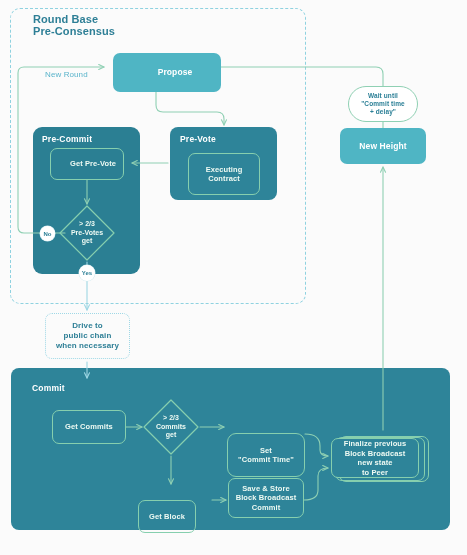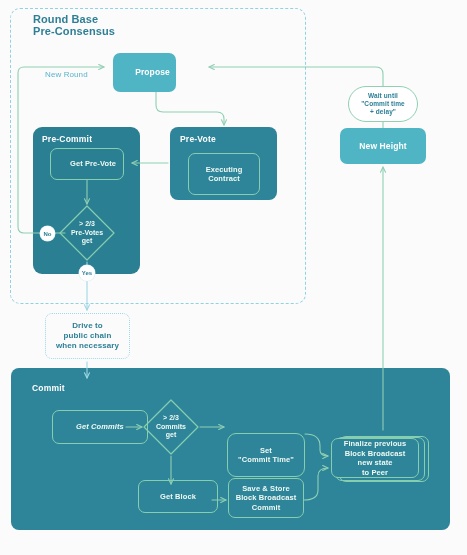--- a/index.html
+++ b/index.html
@@ -207,21 +207,21 @@
 
       <path d="M304,500 Q318,500 318,490 L318,476 Q318,468 328,468" marker-end="url(#ah)"></path>
 
       <path d="M383,430 L383,167" marker-end="url(#ah)"></path>
 
       <path d="M383,130 L383,122"></path>
       <path d="M383,86 L383,74 Q383,67 376,67 L209,67" marker-end="url(#ah)"></path>
     </g>
   </svg>
 
-  <div class="node node-solid" style="left:113px; top:53px; width:63px; height:39px;padding-left:16px;">Propose</div>
+  <div class="node node-solid" style="left:113px; top:53px; width:108px; height:39px;padding-left:16px;">Propose</div>
 
   <div class="edge-label" style="left:45px; top:70px;">New Round</div>
 
   <div class="node node-outline" style="left:50px; top:148px; width:74px; height:32px;padding-left:12px;">Get Pre-Vote</div>
 
   <div class="diamond" style="left:58px; top:204px; width:58px; height:58px;">
     <svg class="dshape" viewBox="0 0 58 58" xmlns="http://www.w3.org/2000/svg">
       <path d="M29,2 L56,29 L29,56 L2,29 Z" fill="none" stroke="#86cfae" stroke-width="1.2" stroke-linejoin="round"></path>
     </svg>
     <div class="dlabel">&gt; 2/3
@@ -239,35 +239,35 @@
   <div class="node node-oval" style="left:348px; top:86px; width:70px; height:36px;">Wait until
 "Commit time
 + delay"</div>
 
   <div class="node node-solid" style="left:340px; top:128px; width:86px; height:36px;">New Height</div>
 
   <div class="node node-dotted" style="left:45px; top:313px; width:85px; height:46px;">Drive to
 public chain
 when necessary</div>
 
-  <div class="node node-outline" style="left:52px; top:410px; width:96px; height:34px;font-style:italic;">Get Commits</div>
+  <div class="node node-outline" style="left:52px; top:410px; width:74px; height:34px;">Get Commits</div>
 
   <div class="diamond" style="left:142px; top:398px; width:58px; height:58px;">
     <svg class="dshape" viewBox="0 0 58 58" xmlns="http://www.w3.org/2000/svg">
       <path d="M29,2 L56,29 L29,56 L2,29 Z" fill="none" stroke="#86cfae" stroke-width="1.2" stroke-linejoin="round"></path>
     </svg>
     <div class="dlabel">&gt; 2/3
 Commits
 get</div>
   </div>
 
   <div class="node node-outline" style="left:227px; top:433px; width:78px; height:44px;border-radius:9px;">Set
 "Commit Time"</div>
 
-  <div class="node node-outline" style="left:138px; top:480px; width:80px; height:33px;">Get Block</div>
+  <div class="node node-outline" style="left:138px; top:500px; width:58px; height:33px;">Get Block</div>
 
   <div class="node node-outline" style="left:228px; top:478px; width:76px; height:40px;">Save &amp; Store
 Block Broadcast
 Commit</div>
 
   <div class="stack-layer" style="left:339px; top:436px; width:88px; height:44px;"></div>
   <div class="stack-layer" style="left:335px; top:437px; width:88px; height:42px;"></div>
   <div class="node node-outline" style="left:331px; top:438px; width:88px; height:40px; background:#2e8499;">Finalize previous
 Block Broadcast
 new state

